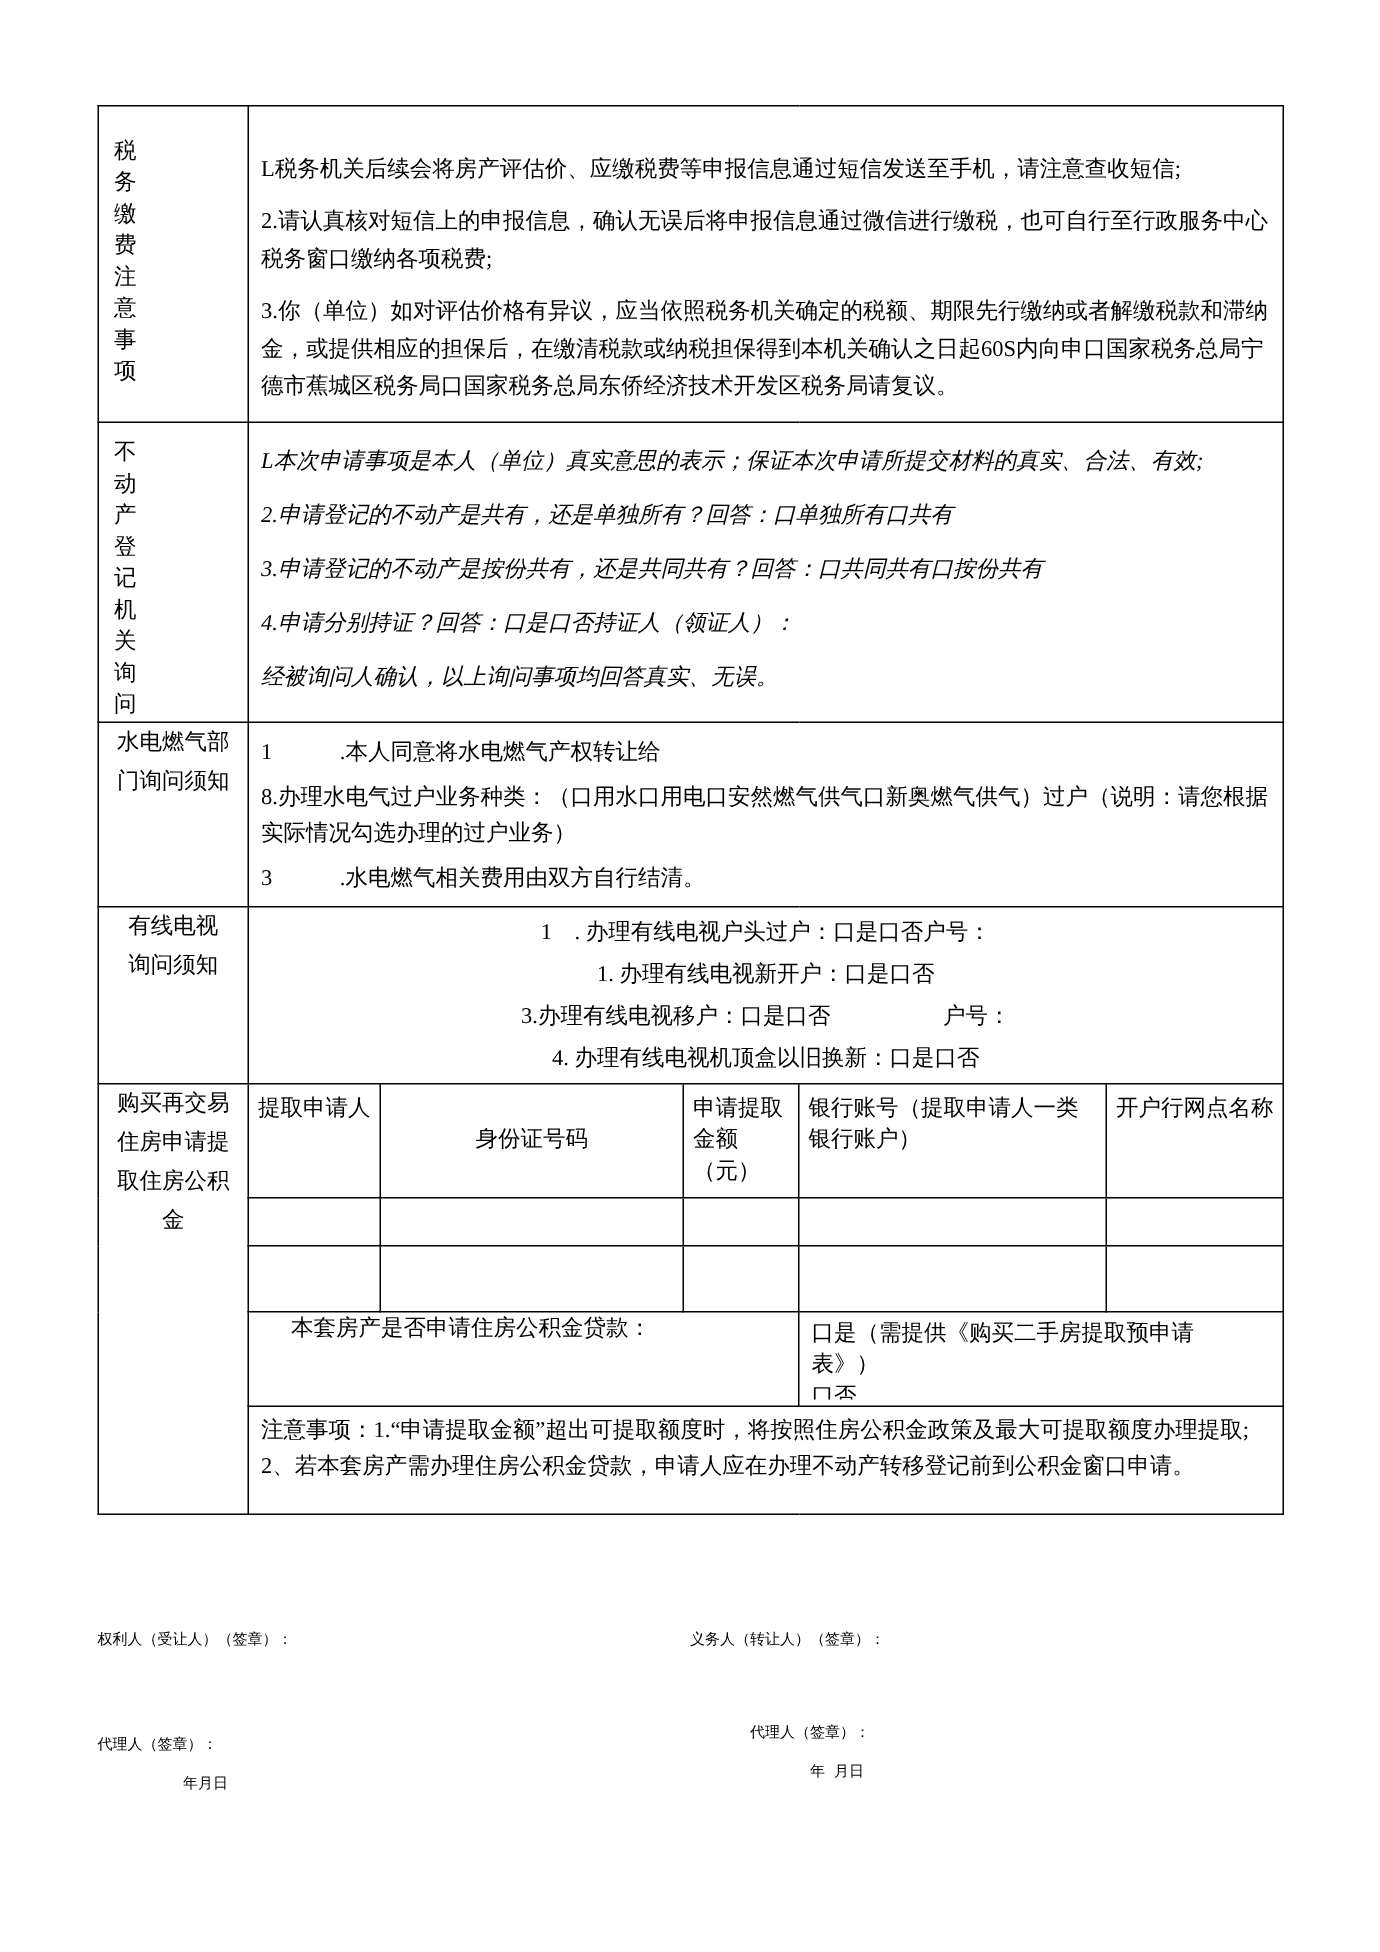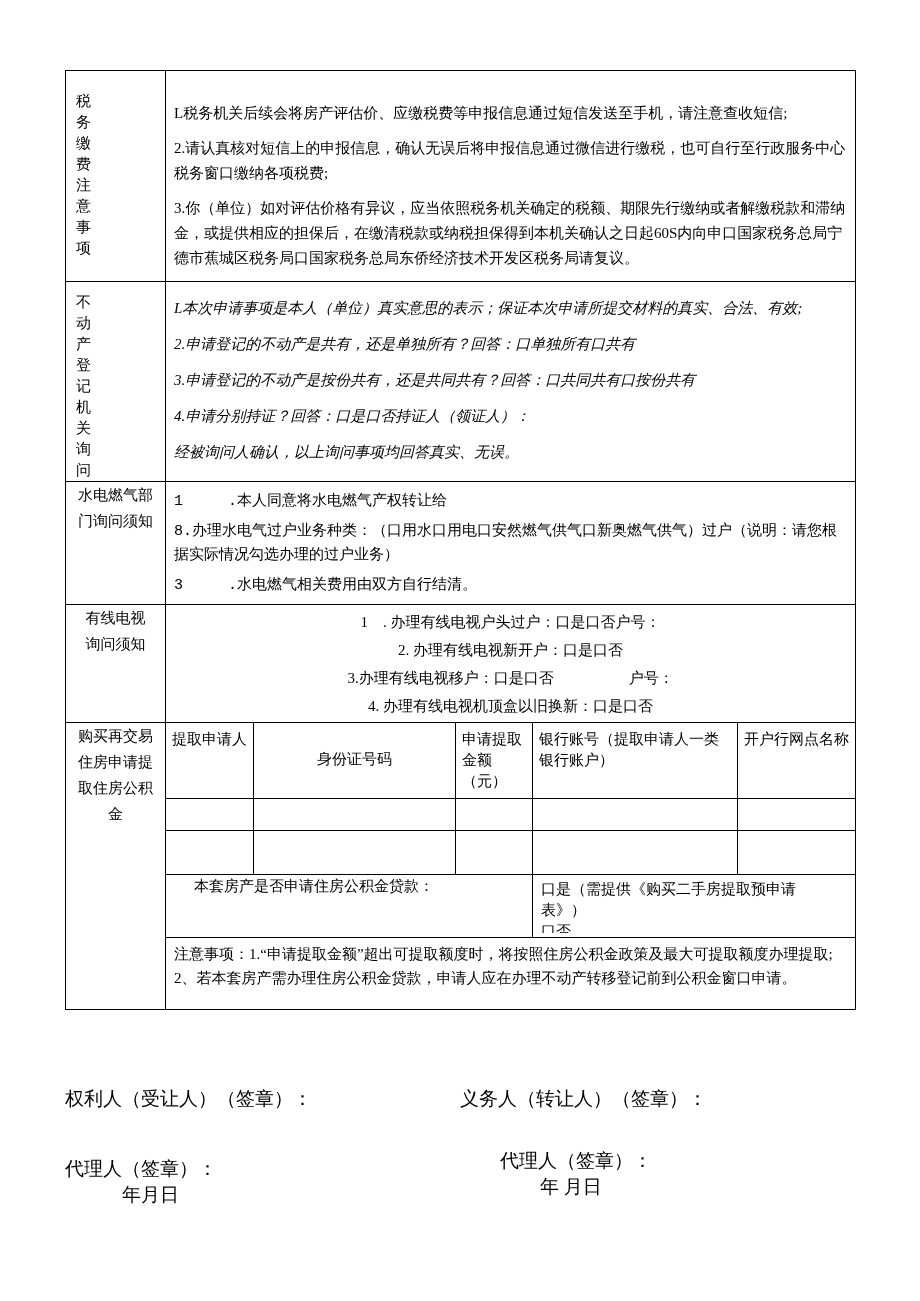--- a/index.html
+++ b/index.html
@@ -58,21 +58,21 @@
 
   
   .content { padding: 0 8px; }
   .para { margin: 0; }
   .content-tax { padding-top: 30px; }
   .content-tax .para { line-height: 25px; margin-bottom: 10px; }
   .content-reg { padding-top: 14px; font-style: italic; }
   .content-reg .para { line-height: 25px; margin-bottom: 11px; }
   .content-reg .para:last-child { margin-bottom: 0; }
   .content-water { padding-top: 8px; }
-  .content-water .para { line-height: 24px; margin-bottom: 6px; font-family: Liberation Mono, monospace; }
+  .content-water .para { line-height: 24px; margin-bottom: 6px; }
   .content-tv { padding-top: 5px; text-align: center; }
   .content-tv .para { line-height: 24px; margin-bottom: 4px; }
 
   
   .fund-th {
     text-align: left;
     vertical-align: top;
     padding: 6px;
     white-space: pre-line;
     line-height: 21px;
@@ -99,21 +99,21 @@
 
   
   .promise {
     position: absolute;
     left: 65px; top: 986px;
     width: 792px;
     font-size: 15px;
     line-height: 24px;
     text-align: justify;
   }
-  .sig { position: absolute; font-size: 19px; white-space: nowrap; }
+  .sig { position: absolute; font-size: 10px; white-space: nowrap; font-family: Liberation Mono, monospace; }
   .sig-right-holder { left: 65px;  top: 1086px; }
   .sig-obligor      { left: 460px; top: 1086px; }
   .sig-agent-left   { left: 65px;  top: 1156px; }
   .sig-date-left    { left: 122px; top: 1182px; }
   .sig-agent-right  { left: 500px; top: 1148px; }
   .sig-date-right   { left: 540px; top: 1174px; }
 </style>
 </head>
 <body>
 
@@ -173,21 +173,21 @@
           <p class="para">8.办理水电气过户业务种类：（口用水口用电口安然燃气供气口新奥燃气供气）过户（说明：请您根据实际情况勾选办理的过户业务）</p>
           <p class="para">3　　　.水电燃气相关费用由双方自行结清。</p>
         </td>
       </tr>
 
       <tr class="row-tv">
         <td class="hdr hdr-mid">有线电视
 询问须知</td>
         <td class="content content-tv" colspan="5">
           <p class="para">1　. 办理有线电视户头过户：口是口否户号：</p>
-          <p class="para">2. 办理有线电视新开户：口是口否</p>
+          <p class="para">1. 办理有线电视新开户：口是口否</p>
           <p class="para">3.办理有线电视移户：口是口否　　　　　户号：</p>
           <p class="para">4. 办理有线电视机顶盒以旧换新：口是口否</p>
         </td>
       </tr>
 
       <tr class="fund-head-row">
         <td class="hdr hdr-mid" rowspan="5">购买再交易
 住房申请提
 取住房公积
 金</td>

